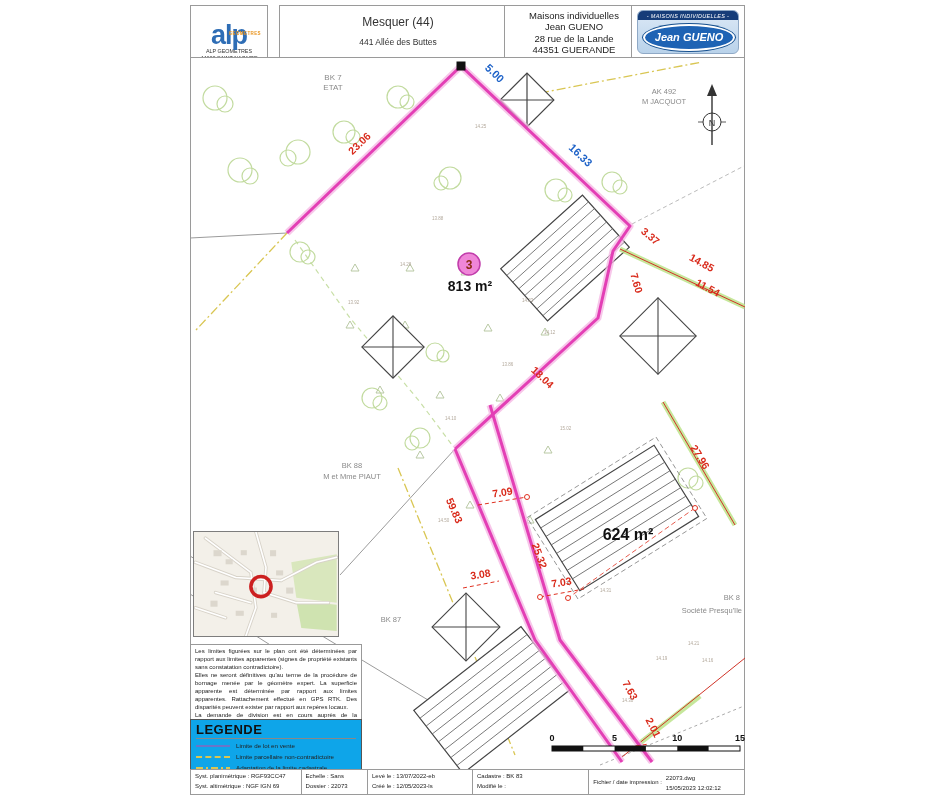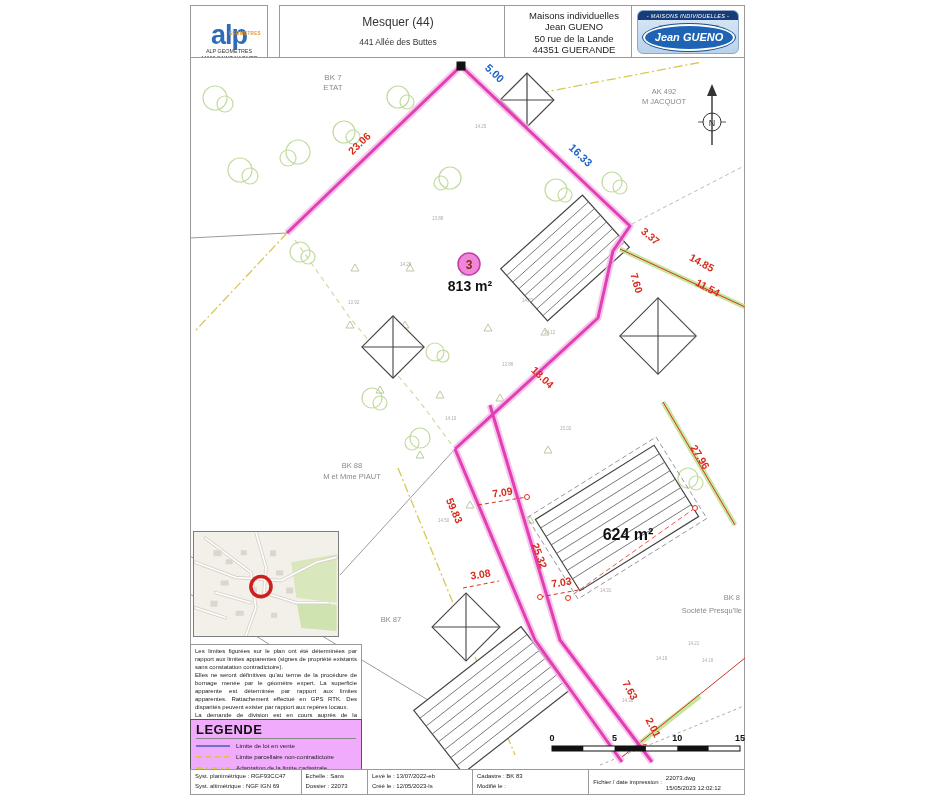--- a/index.html
+++ b/index.html
@@ -35,21 +35,21 @@
   
   #inset-box{position:absolute;left:193px;top:531px;width:146px;height:106px;border:1px solid #7d7d7d;background:#f3f0e9;box-sizing:border-box;}
   #inset-box svg{width:100%;height:100%;display:block;}
 
   
   #notes-box{position:absolute;left:190px;top:644px;width:172px;height:76px;border:1px solid #999;background:#fff;
              box-sizing:border-box;padding:3px 4px;font-size:6px;line-height:1.3;color:#222;text-align:justify;}
   #notes-box p{margin:0 0 1px 0;}
 
   
-  #legend-box{position:absolute;left:190px;top:719px;width:172px;height:51px;border:1px solid #555;background:#f0abfc;
+  #legend-box{position:absolute;left:190px;top:719px;width:172px;height:51px;border:1px solid #555;background:#0ea5e9;
               box-sizing:border-box;padding:2px 5px;}
   .legend-title{font-size:13px;font-weight:bold;color:#111;letter-spacing:.5px;border-bottom:1px solid #888;padding-bottom:1px;}
   .legend-item{display:flex;align-items:center;margin-top:4px;}
   .sw{width:34px;margin-right:6px;flex:none;}
   .sw-solid{border-top:2px solid #6b74c8;}
   .sw-dash{border-top:2px dashed #d9c653;}
   .sw-dashdot{height:2px;background:repeating-linear-gradient(90deg,#d9c653 0 7px,transparent 7px 10px,#d9c653 10px 12px,transparent 12px 15px);}
   .legend-label{font-size:6.2px;color:#222;line-height:1.1;}
 
   
@@ -85,21 +85,21 @@
 
 <div class="box" id="title-box">
   <div class="commune">Mesquer (44)</div>
   <div class="addr">441 Allée des Buttes</div>
 </div>
 
 <div class="box" id="client-box">
   <div class="pad">
     <div class="client-line">Maisons individuelles</div>
     <div class="client-line">Jean GUENO</div>
-    <div class="client-line">50 rue de la Lande</div>
+    <div class="client-line">28 rue de la Lande</div>
     <div class="client-line">44351 GUERANDE</div>
   </div>
 </div>
 
 <div class="box" id="clientlogo-box">
   <div class="jg-logo">
     <div class="jg-band">- MAISONS INDIVIDUELLES -</div>
     <div class="jg-oval">Jean GUENO</div>
   </div>
 </div>

